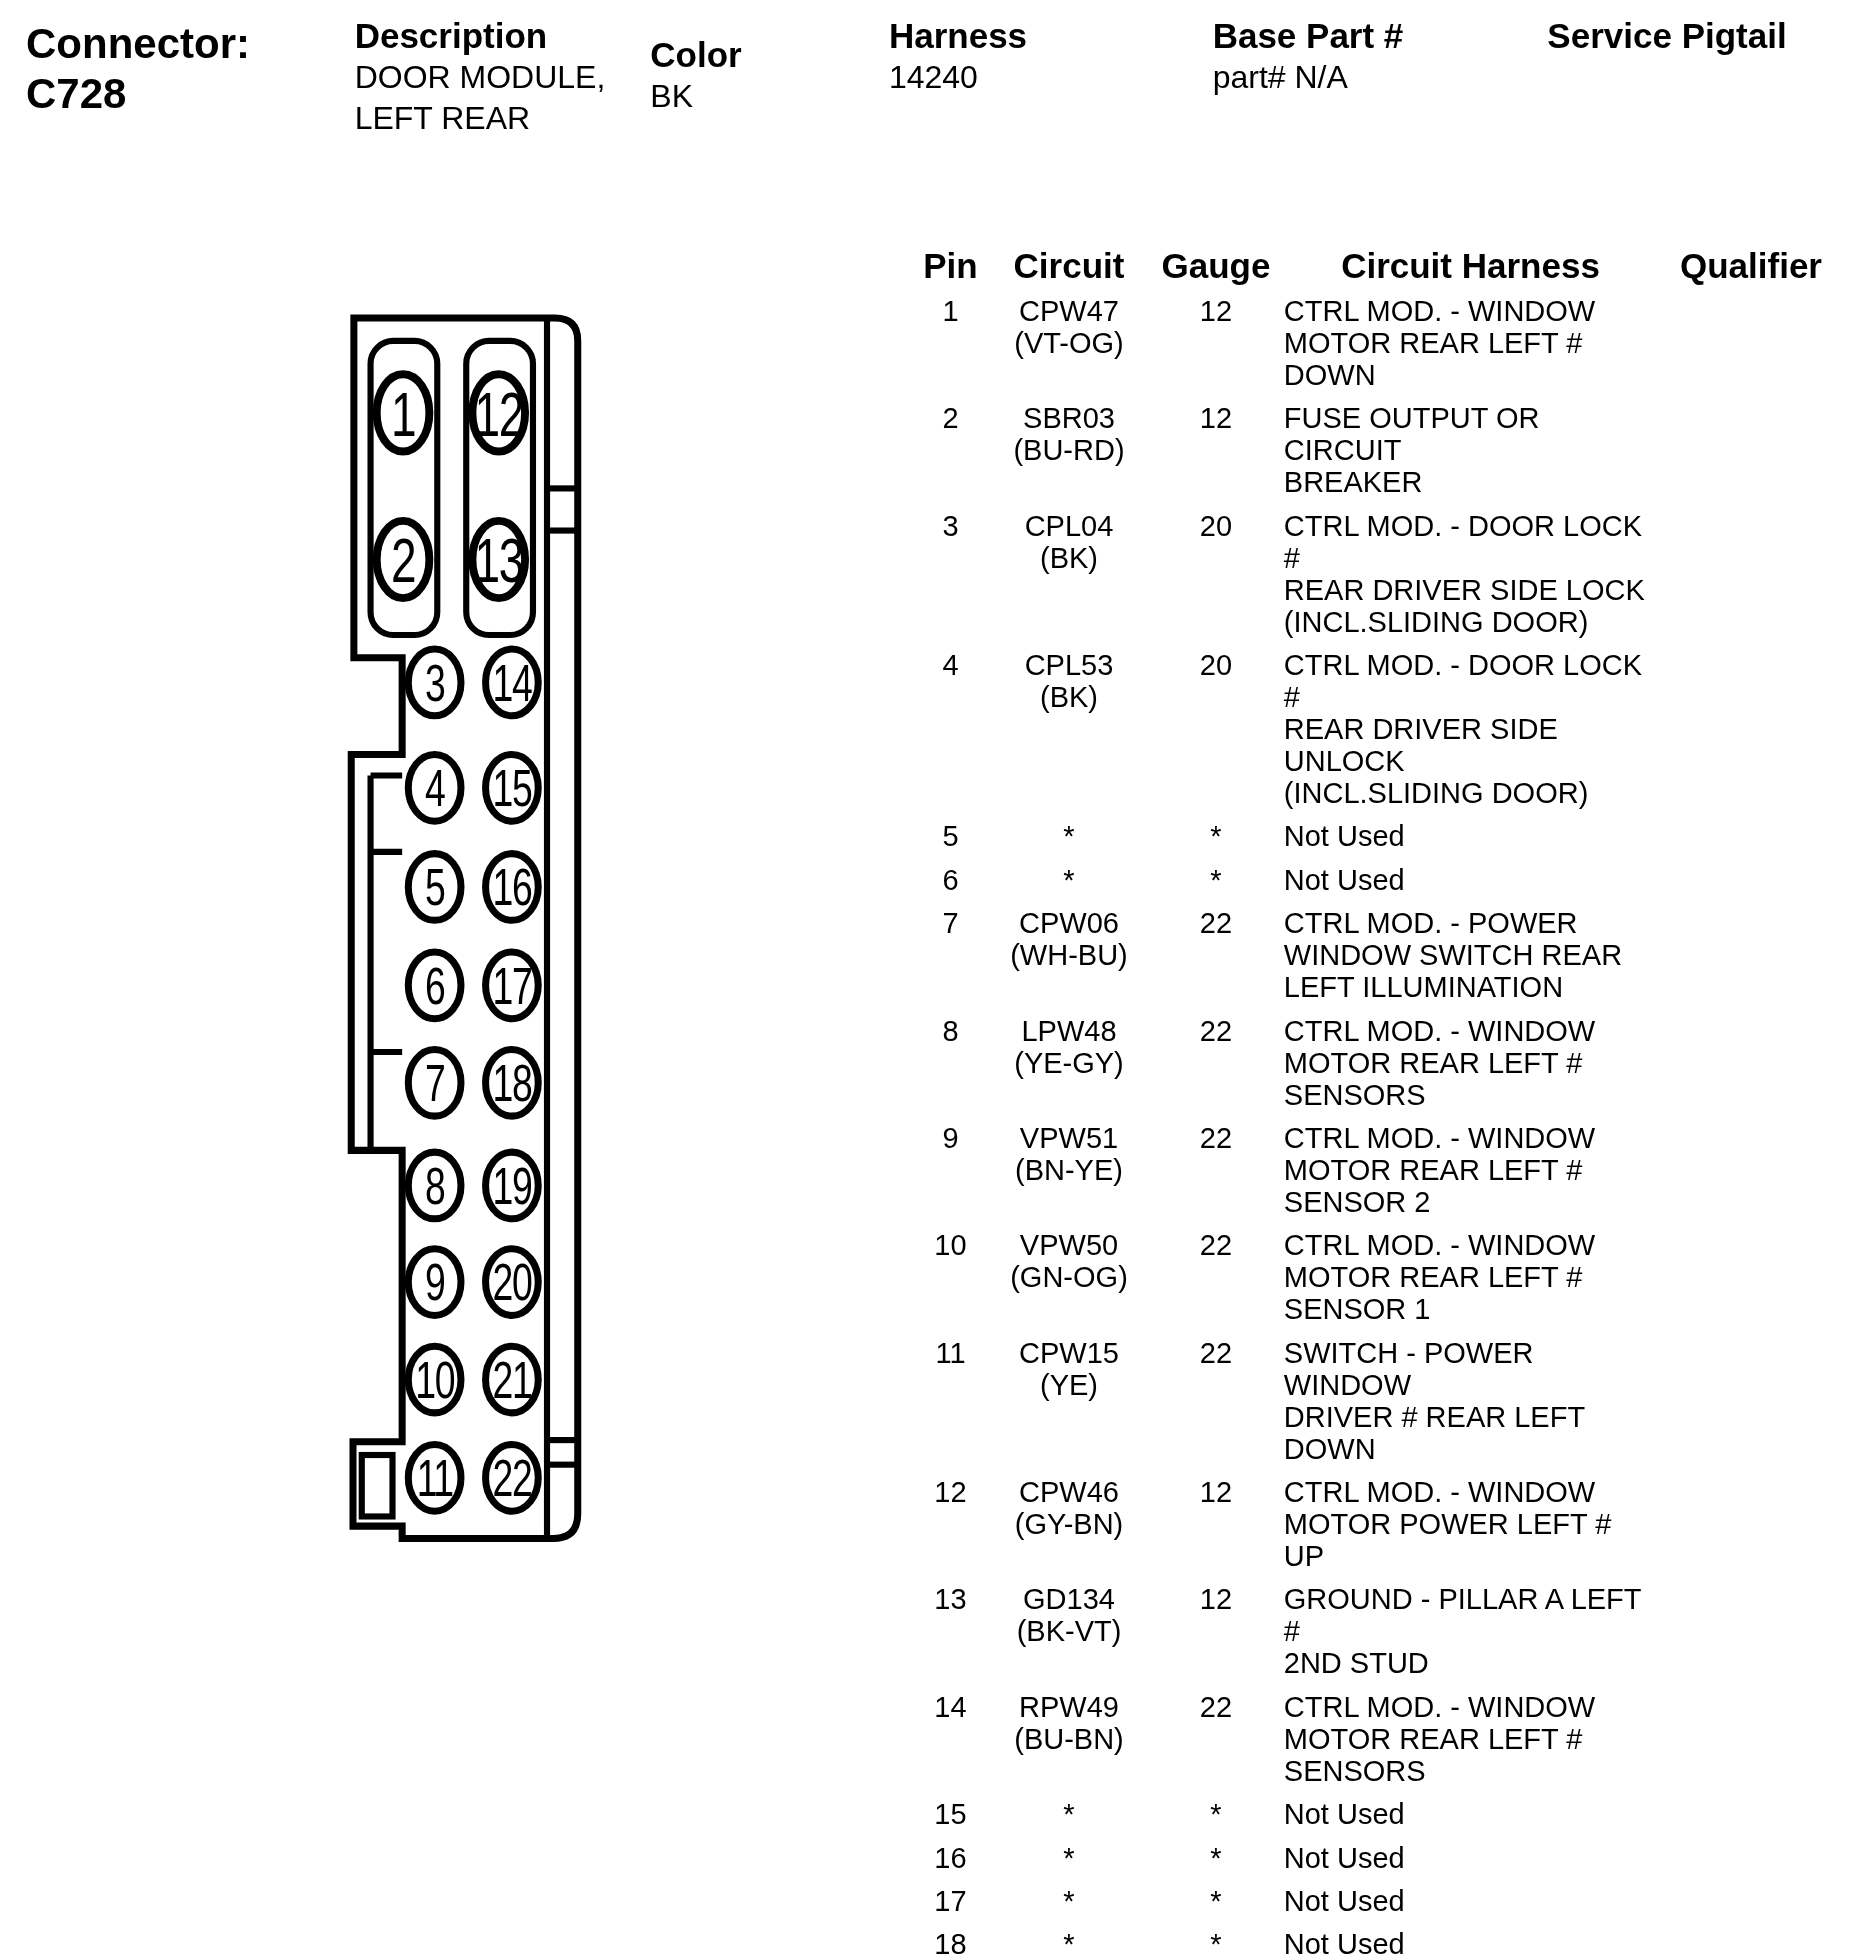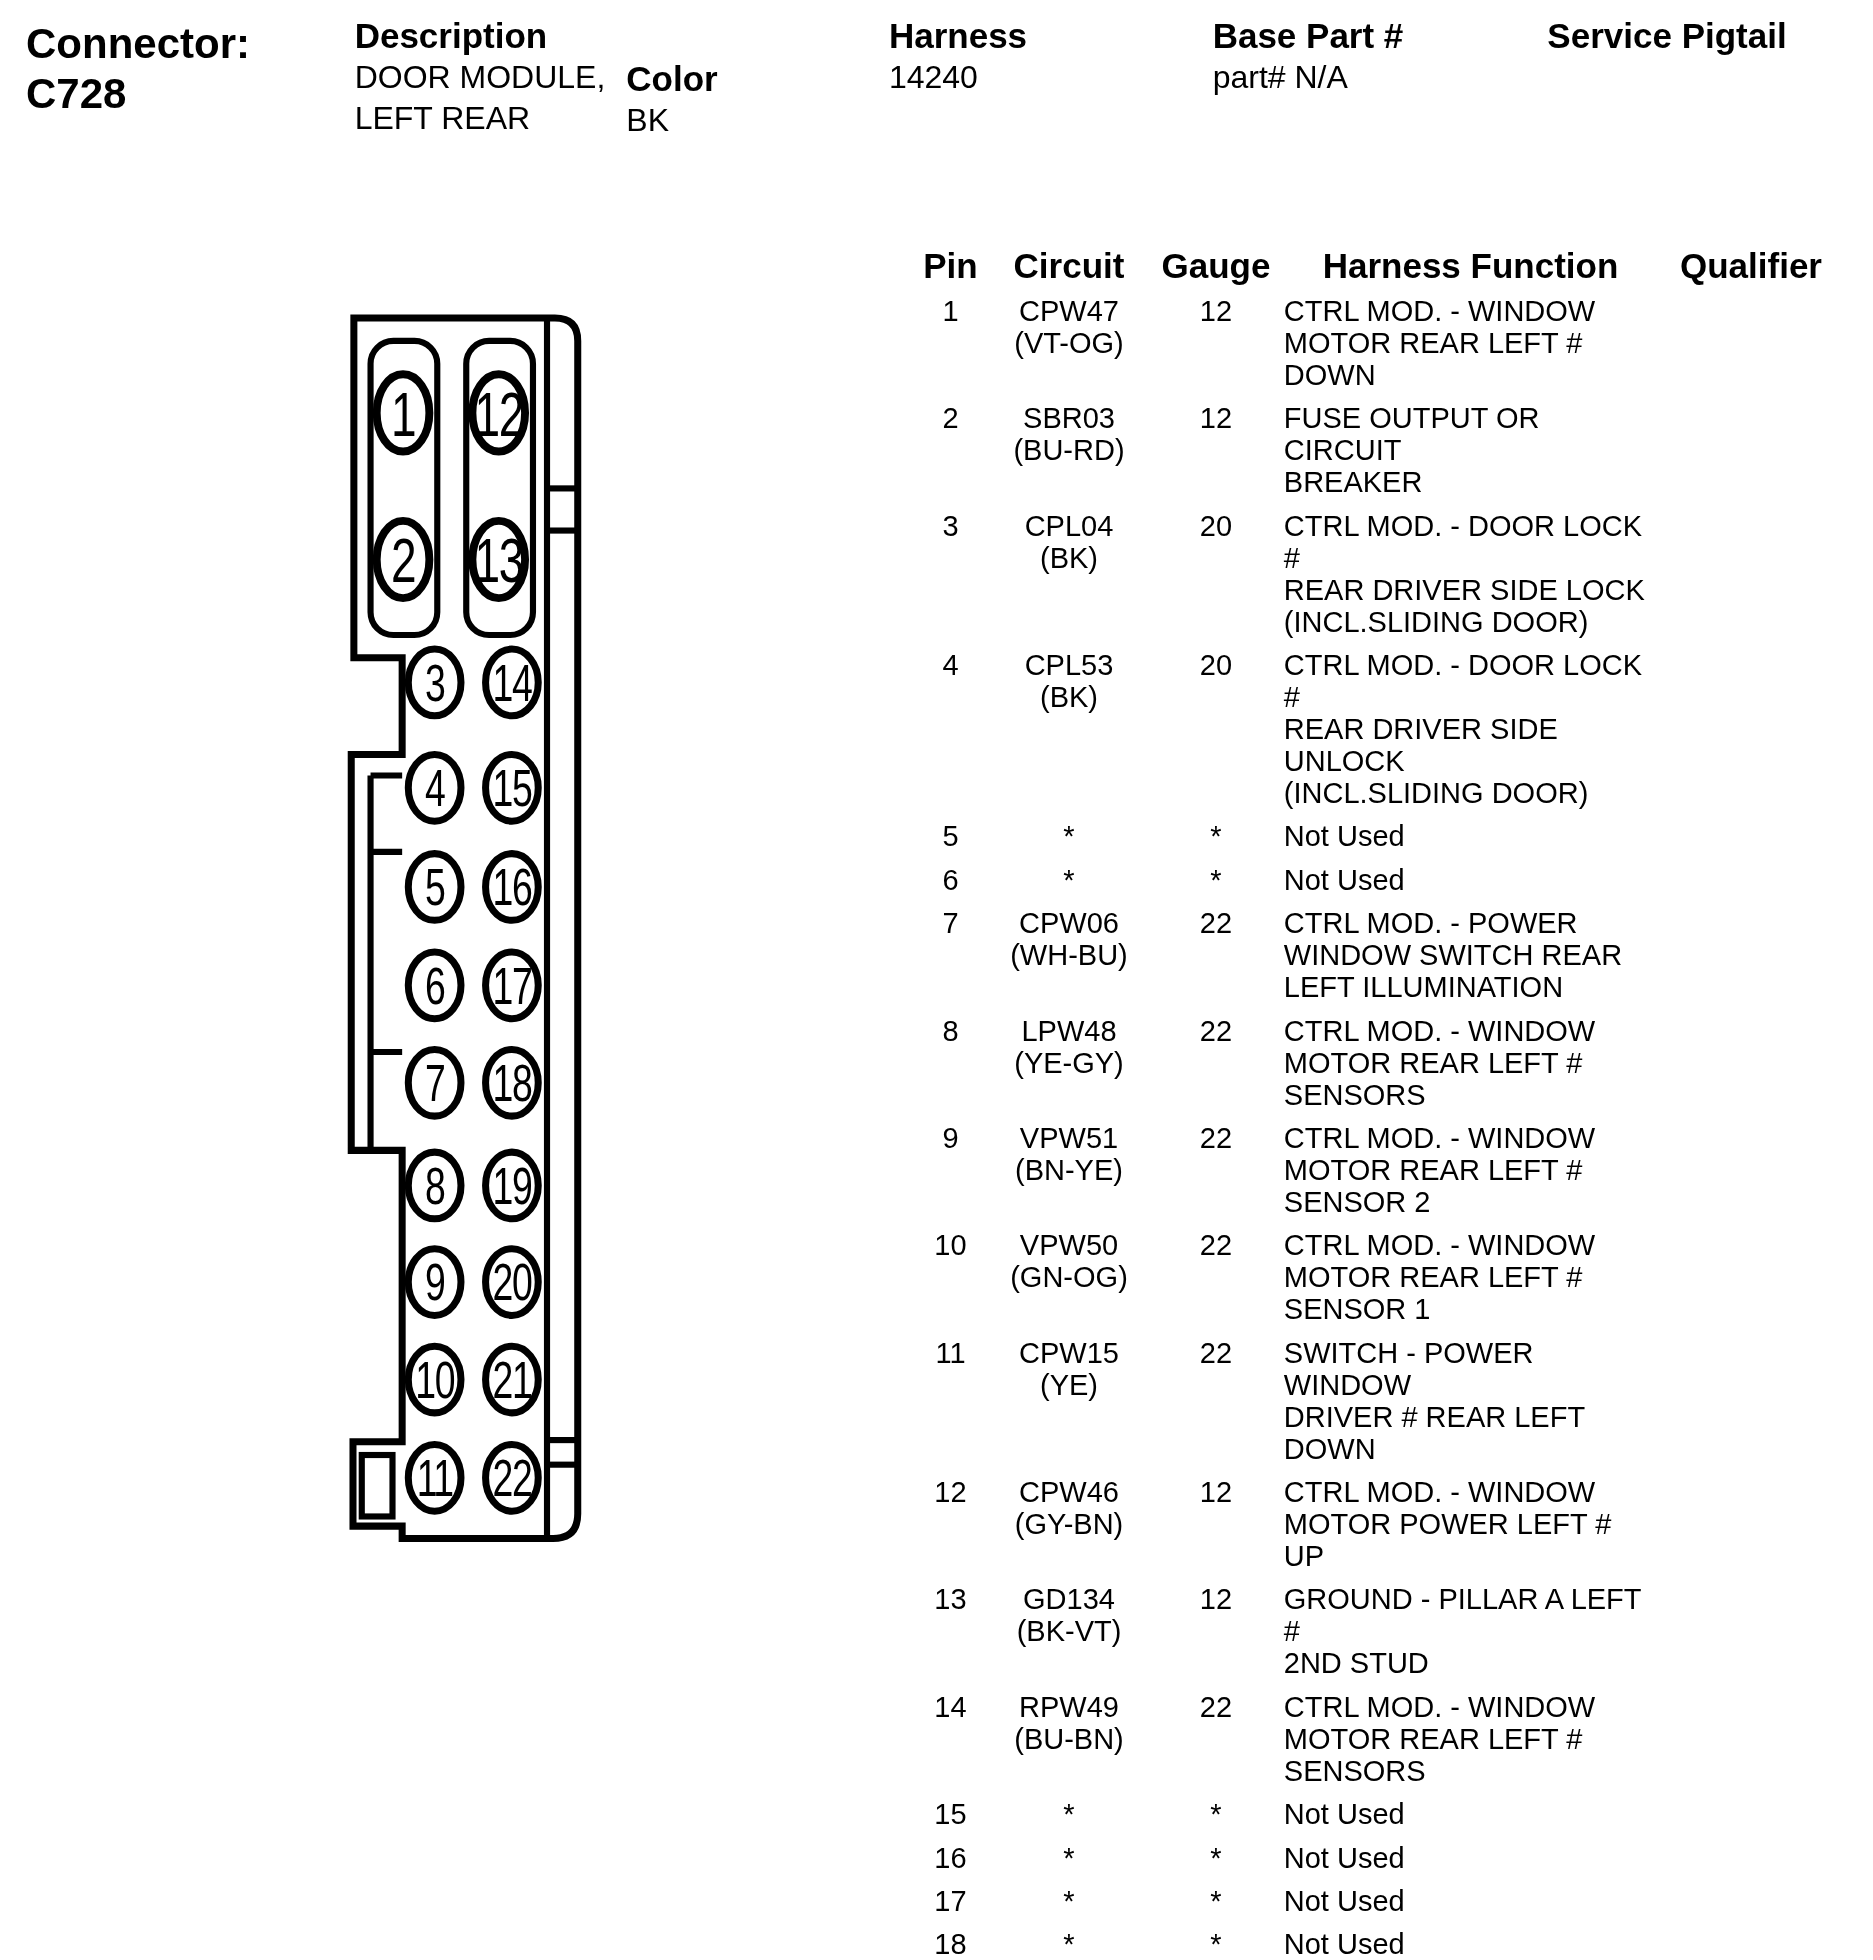--- a/index.html
+++ b/index.html
@@ -34,21 +34,21 @@
 <div class="conn-title">
   <div>Connector:</div>
   <div>C728</div>
 </div>
 <div id="header-fields">
     <div class="header-field" style="left: 480px; top: 16px;">
       <div class="header-label">Description</div>
       <div class="header-value">DOOR MODULE,</div>
       <div class="header-value">LEFT REAR</div>
     </div>
-    <div class="header-field" style="left: 672px; top: 35px; margin-top: 24px;">
+    <div class="header-field" style="left: 696px; top: 35px;">
       <div class="header-label">Color</div>
       <div class="header-value">BK</div>
     </div>
     <div class="header-field" style="left: 958px; top: 16px;">
       <div class="header-label">Harness</div>
       <div class="header-value">14240</div>
     </div>
     <div class="header-field" style="left: 1308px; top: 16px;">
       <div class="header-label">Base Part #</div>
       <div class="header-value">part# N/A</div>
@@ -174,21 +174,21 @@
         </g>
       </g>
   </svg>
 </div>
 
 <div class="pin-table">
   <div class="t-head">
     <div class="th">Pin</div>
     <div class="th">Circuit</div>
     <div class="th">Gauge</div>
-    <div class="th">Harness Function</div>
+    <div class="th">Circuit Harness</div>
     <div class="th">Qualifier</div>
   </div>
   <div id="t-body">
       <div class="t-row">
         <div class="c-pin">1</div>
         <div class="c-circuit">
           <div>CPW47</div>
           <div>(VT-OG)</div>
         </div>
         <div class="c-gauge">12</div>

